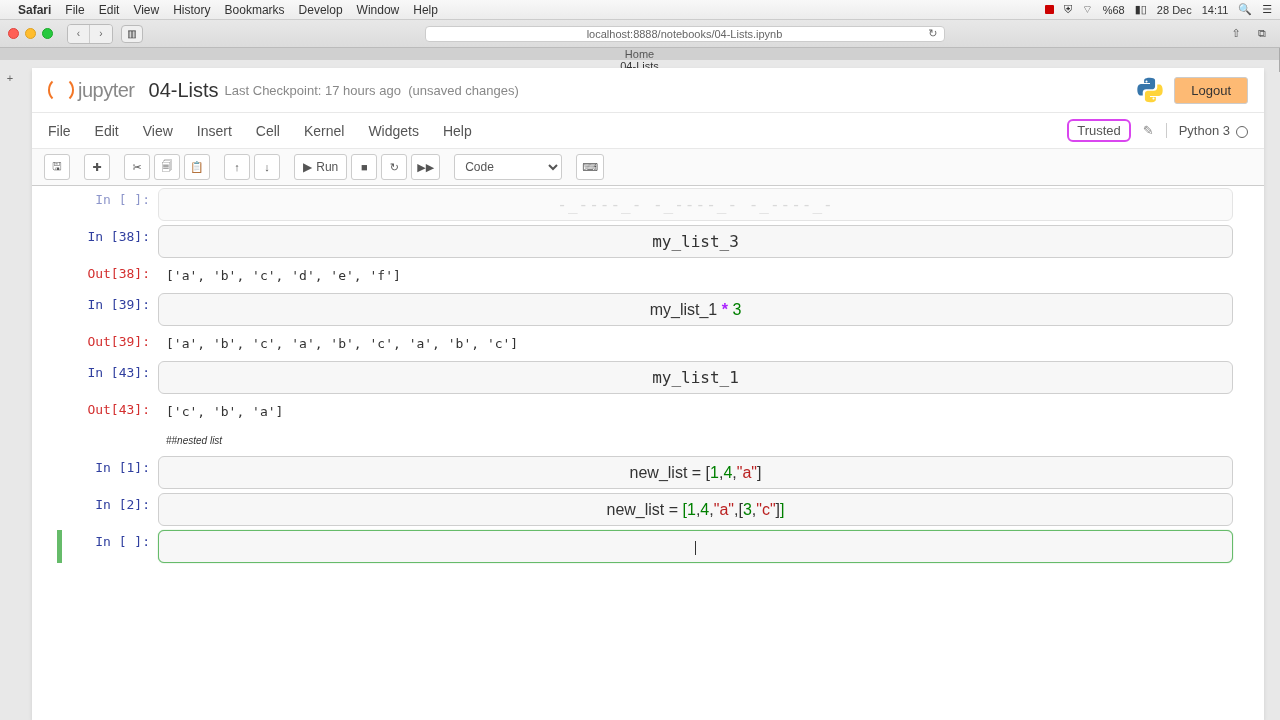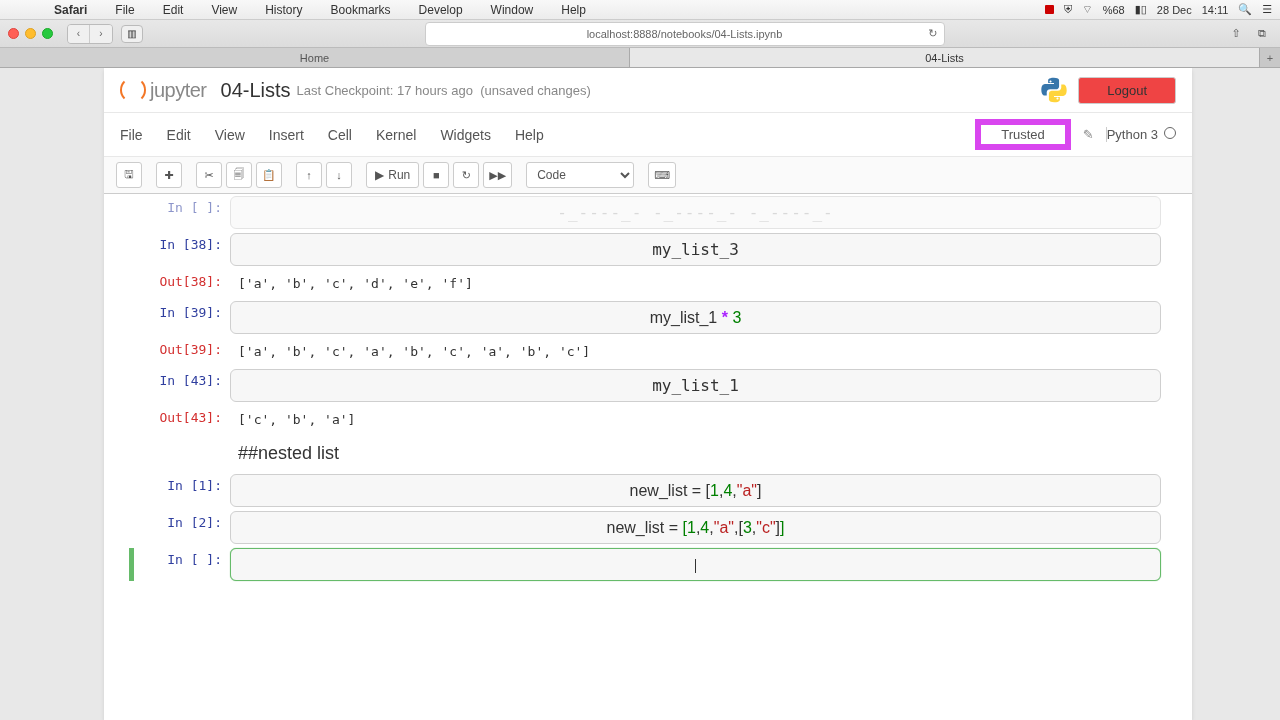--- a/index.html
+++ b/index.html
@@ -1,69 +1,69 @@
 <!DOCTYPE html>
 <html><head>
   <meta charset="utf-8">
   <style>
     * { margin: 0; padding: 0; box-sizing: border-box; font-family: -apple-system, BlinkMacSystemFont, "Helvetica Neue", sans-serif; }
     body { background: #e8e8e8; font-size: 13px; color: #333; }
     .mac-menubar { background: linear-gradient(#f8f8f8, #ececec); height: 20px; display: flex; align-items: center; padding: 0 8px; font-size: 12px; border-bottom: 1px solid #ccc; }
     .mac-menubar .apple { margin-right: 10px; font-size: 13px; }
-    .mac-menubar .app-menu { display: flex; gap: 28px; margin-left: 36px; }
+    .mac-menubar .app-menu { display: flex; gap: 14px; }
     .mac-menubar .app-menu span:first-child { font-weight: 600; }
     .mac-menubar .right { margin-left: auto; display: flex; gap: 10px; align-items: center; font-size: 11px; }
     .mac-menubar .right .rec { width: 9px; height: 9px; background: #c00; border-radius: 1px; }
     .browser-toolbar { background: linear-gradient(#e8e8e8, #dcdcdc); height: 28px; display: flex; align-items: center; padding: 0 8px; border-bottom: 1px solid #bbb; gap: 8px; }
     .traffic { display: flex; gap: 6px; margin-right: 6px; }
     .traffic div { width: 11px; height: 11px; border-radius: 50%; }
     .tl-close { background: #ff5f56; border: 1px solid #e0443e; }
     .tl-min { background: #ffbd2e; border: 1px solid #dea123; }
     .tl-max { background: #27c93f; border: 1px solid #1aab29; }
     .nav-btns { display: flex; border: 1px solid #bbb; border-radius: 4px; overflow: hidden; }
     .nav-btn { width: 22px; height: 18px; display: flex; align-items: center; justify-content: center; background: #f0f0f0; font-size: 10px; color: #666; border-right: 1px solid #ccc; }
     .nav-btn:last-child { border-right: none; }
     .sidebar-btn { width: 22px; height: 18px; border: 1px solid #bbb; border-radius: 4px; background: #f0f0f0; display: flex; align-items: center; justify-content: center; font-size: 10px; }
-    .addr-bar { flex: 1; max-width: 520px; margin: 0 auto; height: 24px; background: #fff; border: 1px solid #ccc; border-radius: 4px; display: flex; align-items: center; justify-content: center; font-size: 11px; color: #666; position: relative; }
+    .addr-bar { flex: 1; max-width: 520px; margin: 0 auto; height: 16px; background: #fff; border: 1px solid #ccc; border-radius: 4px; display: flex; align-items: center; justify-content: center; font-size: 11px; color: #666; position: relative; }
     .addr-bar .reload { position: absolute; right: 6px; color: #666; }
     .toolbar-right { display: flex; gap: 6px; }
     .toolbar-icon { width: 20px; height: 18px; display: flex; align-items: center; justify-content: center; font-size: 11px; color: #555; }
-    .tab-strip { background: #c8c8c8; height: 20px; display: flex; border-bottom: 1px solid #aaa; font-size: 11px; }
+    .tab-strip { background: #c8c8c8; height: 20px; display: flex; border-bottom: 1px solid #aaa; font-size: 11px; flex-direction: column; }
     .tab-item { flex: 1; display: flex; align-items: center; justify-content: center; border-right: 1px solid #aaa; color: #555; background: #d0d0d0; }
     .tab-item.active { background: #e8e8e8; color: #333; }
     .tab-add { width: 20px; display: flex; align-items: center; justify-content: center; color: #666; }
     .page-container { background: #e8e8e8; min-height: 652px; display: flex; justify-content: center; }
-    .notebook-page { width: 1088px; background: #fff; box-shadow: 0 2px 4px rgba(0,0,0,0.1); margin-left: 16px; }
+    .notebook-page { width: 1232px; background: #fff; box-shadow: 0 2px 4px rgba(0,0,0,0.1); margin-left: 16px; }
     .nb-header { display: flex; align-items: center; padding: 8px 16px; border-bottom: 1px solid #e8e8e8; }
     .jupyter-logo { display: flex; align-items: center; gap: 4px; margin-right: 14px; }
     .jupyter-logo .orbit { width: 26px; height: 26px; border: 2px solid #f37626; border-radius: 50%; border-top-color: transparent; border-bottom-color: transparent; position: relative; }
     .jupyter-text { font-size: 20px; color: #888; letter-spacing: -0.5px; }
     .nb-title { font-size: 20px; color: #333; }
     .nb-checkpoint { font-size: 13px; color: #888; margin-left: 6px; }
     .nb-header .python-icon { margin-left: auto; width: 28px; height: 28px; }
-    .logout-btn { margin-left: 10px; padding: 5px 28px; border: 1px solid #ccc; border-radius: 3px; background: #ef4444; font-size: 13px; color: #333; }
+    .logout-btn { margin-left: 10px; padding: 5px 16px; border: 1px solid #ccc; border-radius: 3px; background: #fdba74; font-size: 13px; color: #333; }
     .nb-menubar { display: flex; align-items: center; padding: 6px 16px; border-bottom: 1px solid #e8e8e8; font-size: 14px; gap: 24px; color: #555; }
     .nb-menubar .right { margin-left: auto; display: flex; gap: 12px; align-items: center; font-size: 13px; }
-    .trusted { border: 6px solid #d946ef; padding: 2px 20px; border-radius: 0; }
-    .kernel-badge { border-left: 1px solid #ccc; display: flex; align-items: flex-start; gap: 6px; }
+    .trusted { border: 2px solid #d946ef; padding: 2px 8px; border-radius: 6px; }
+    .kernel-badge { border-left: 1px solid #ccc; padding-left: 12px; display: flex; align-items: flex-end; gap: 6px; }
     .kernel-circle { width: 12px; height: 12px; border: 1.5px solid #666; border-radius: 50%; }
     .pencil { color: #888; }
     .nb-toolbar { display: flex; align-items: center; padding: 5px 12px; border-bottom: 1px solid #ccc; gap: 4px; background: #fafafa; }
     .tb-btn { min-width: 26px; height: 26px; border: 1px solid #ccc; border-radius: 3px; background: #fff; display: flex; align-items: center; justify-content: center; font-size: 11px; color: #555; padding: 0 5px; }
     .tb-sep { width: 6px; }
     .run-btn { gap: 4px; padding: 0 8px; font-size: 12px; }
     .celltype-select { height: 26px; width: 108px; border: 1px solid #ccc; border-radius: 3px; background: #fff; padding: 0 6px; font-size: 12px; color: #555; }
     .notebook-content { padding: 10px 31px 30px; }
     .cell { display: flex; margin: 4px 0; }
     .prompt { width: 95px; text-align: right; padding: 4px 8px 0 0; font-family: Menlo, Monaco, monospace; font-size: 13px; flex-shrink: 0; }
     .in-prompt { color: #303F9F; }
     .out-prompt { color: #D32F2F; }
     .input-area { flex: 1; border: 1px solid #cfcfcf; border-radius: 6px; background: #f7f7f7; padding: 6px 8px; font-family: Menlo, Monaco, monospace; font-size: 16px; text-align: center; }
     .output-area { flex: 1; padding: 6px 8px; font-family: Menlo, Monaco, monospace; font-size: 13px; }
-    .md-cell { flex: 1; padding: 6px 8px; font-size: 18px; }
+    .md-cell { flex: 1; padding: 6px 8px; font-size: 10px; font-style: italic; }
     .cell.selected { position: relative; }
     .cell.selected::before { content: ''; position: absolute; left: -6px; top: 0; bottom: 0; width: 5px; background: #42A5F5; }
     .cell.selected.edit::before { background: #66BB6A; }
     .cell.selected.edit .input-area { border-color: #66BB6A; box-shadow: 0 0 1px #66BB6A; }
     .edit-cursor { display: inline-block; width: 1px; height: 14px; background: #333; vertical-align: middle; animation: blink 1s infinite; }
     @keyframes blink { 50% { opacity: 0; } }
     .tk-num { color: #008000; }
     .tk-str { color: #BA2121; }
     .tk-op { color: #AA22FF; font-weight: bold; }
     .tk-bracket { color: #008000; }

